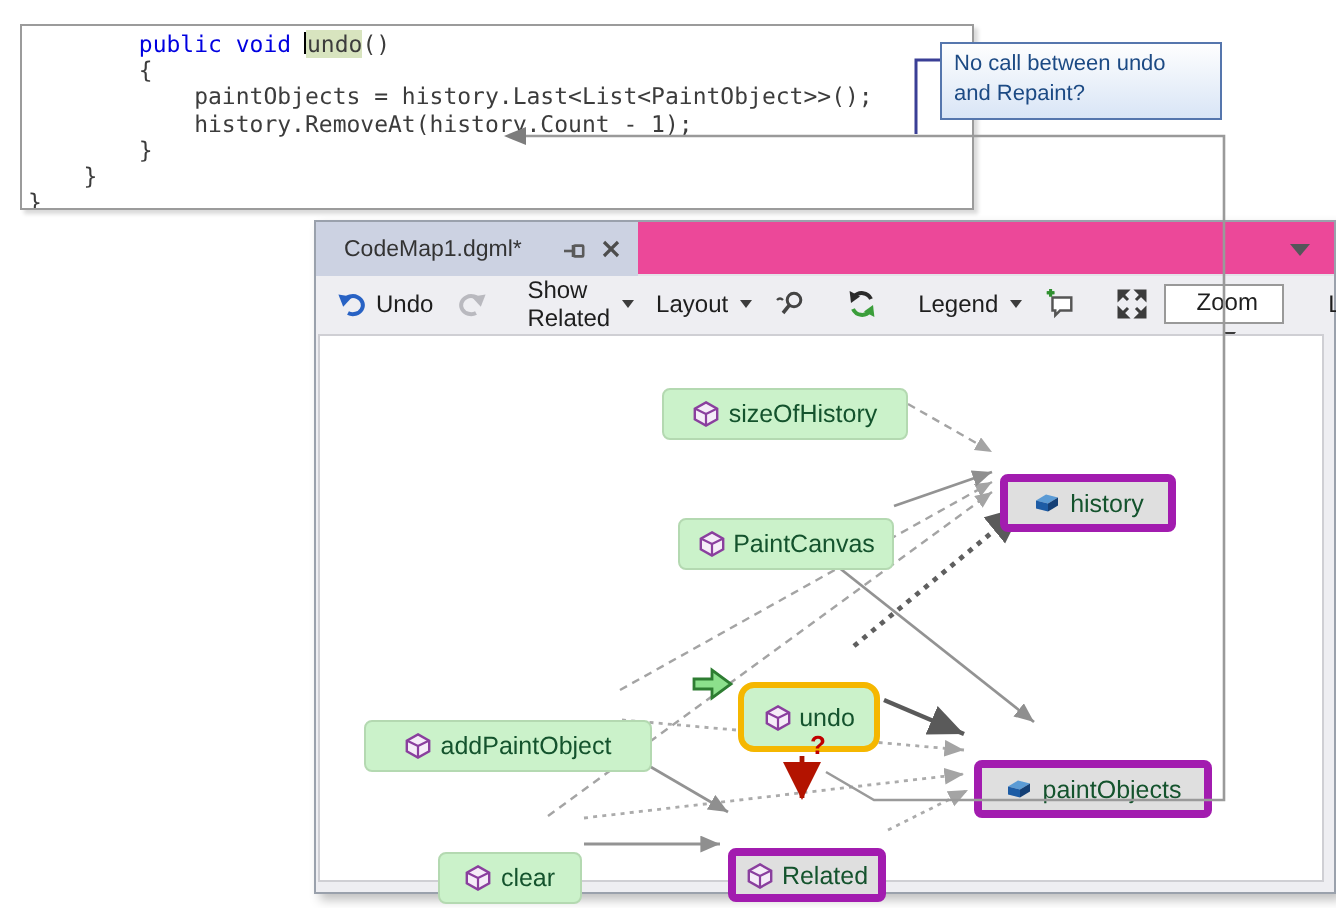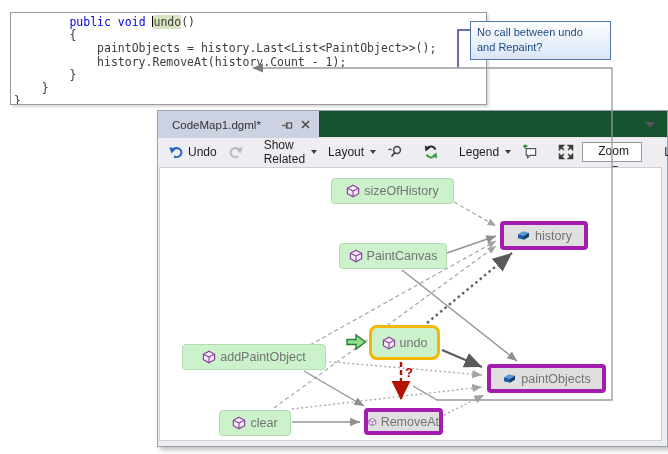--- a/index.html
+++ b/index.html
@@ -17,21 +17,21 @@
   .caret-bar { display:inline-block; width:1px; height:11px; background:#000; vertical-align:-1px; }
 
   
   .callout { position:absolute; left:470px; top:21px; width:141px; min-height:39px;
     background:linear-gradient(#fefefe,#d9e5f6); border:1px solid #5576ad;
     color:#1c4a84; font-size:11px; line-height:1.4; padding:3px 6px; z-index:30; }
 
   
   .cm-window { position:absolute; left:157px; top:110px; width:511px; height:337px;
     background:#eeeef2; border:1px solid #9aa1ac; box-shadow:3px 3px 5px rgba(0,0,0,.25); z-index:5; }
-  .tabbar { position:relative; height:27px; background:#14532d; border-bottom:1px solid #e3e3e8; }
+  .tabbar { position:relative; height:27px; background:#ec4899; border-bottom:1px solid #e3e3e8; }
   .tab { position:absolute; left:0; top:0; width:161px; height:27px; background:#ccd2e2;
     display:flex; align-items:center; padding:0 8px 0 14px; font-size:11.5px; color:#333; gap:6px; }
   .tab-title { flex:0 0 auto; margin-right:14px; }
   .tab-glyph { display:inline-flex; width:14px; height:14px; align-items:center; justify-content:center; }
   .tab-dd { position:absolute; right:12px; top:11px; width:0; height:0;
     border-left:5px solid transparent; border-right:5px solid transparent; border-top:6px solid #55565a; }
 
   .toolbar { position:relative; height:28px; background:#eeeef2; display:flex; align-items:center;
     padding:0 4px 0 7px; font-size:12px; color:#1e1e1e; gap:5px; }
   .tbtn { display:flex; align-items:center; gap:4px; padding:2px 3px; cursor:default; }
@@ -41,21 +41,21 @@
   .zoom-combo { display:flex; align-items:center; background:#fff; border:1px solid #999;
     padding:1px 4px 1px 7px; gap:8px; min-width:60px; height:20px;flex-direction:column; }
   .legend-btn { margin-left:auto; padding:3px 8px; }
   .ticon { display:inline-flex; width:16px; height:16px; align-items:center; justify-content:center; }
 
   
   .graph { position:absolute; left:1px; top:56px; width:503px; height:274px; background:#fff;
     border:1px solid #cfcfd4; }
   .edges { position:absolute; left:0; top:0; pointer-events:none; }
   .node { position:absolute; display:flex; align-items:center; justify-content:center; gap:4px;
-    height:26px; border-radius:4px; font-size:12.5px; color:#737373; }
+    height:26px; border-radius:4px; font-size:12.5px; color:#14532d;margin-top:16px; }
   .n-green { background:#cbf2ca; border:1px solid #b4d9b1; }
   .n-gray  { background:#dfdfdf; border:4px solid #a21caf; }
   .n-selected { border:3px solid #f5b700; border-radius:8px; }
   .q-label { position:absolute; font-size:13px; font-weight:bold; color:#c00000; }
 
   .overlay { position:absolute; left:0; top:0; z-index:20; pointer-events:none; }
 </style>
 </head>
 <body>
 
@@ -260,21 +260,21 @@
             <path d="M7 12.8 V7 M7 7 L1.4 4.3 M7 7 L12.6 4.3" fill="none" stroke="#8a3f9e" stroke-width="1.1"></path>
           </svg>
         <span>clear</span>
       </div>
 
       <div class="node n-gray" style="left:204px;top:240px;width:79px;height:27px;">
         <svg width="14" height="14" viewBox="0 0 14 14">
             <polygon points="7,1.2 12.6,4.3 12.6,9.7 7,12.8 1.4,9.7 1.4,4.3" fill="#f5ecf8" stroke="#8a3f9e" stroke-width="1.2"></polygon>
             <path d="M7 12.8 V7 M7 7 L1.4 4.3 M7 7 L12.6 4.3" fill="none" stroke="#8a3f9e" stroke-width="1.1"></path>
           </svg>
-        <span>RemoveAt</span>
+        <span>Related</span>
       </div>
 
       <div class="q-label" style="left:245px;top:197px;">?</div>
     </div>
   </div>
 
   <div class="code-box">
     <div class="code-line"><span>        </span><span class="kw">public void </span><span class="caret-bar"></span><span class="hl">undo</span><span>()</span></div>
     <div class="code-line">        {</div>
     <div class="code-line">            paintObjects = history.Last&lt;List&lt;PaintObject&gt;&gt;();</div>

